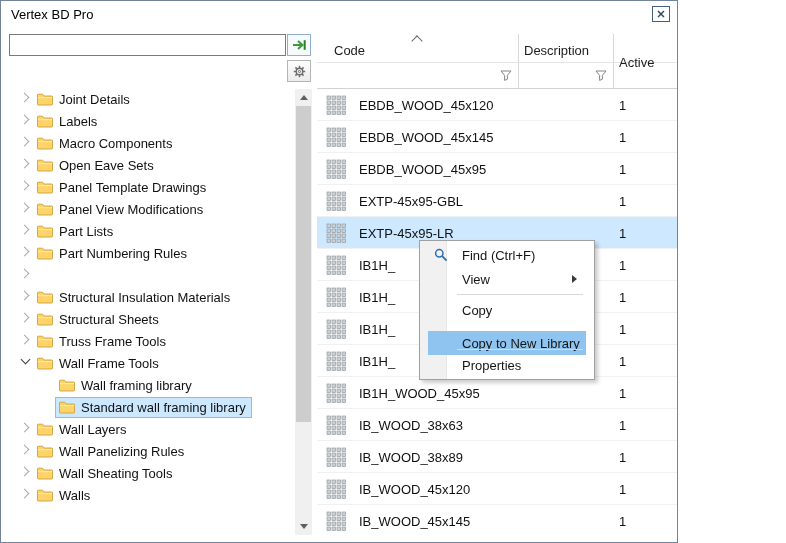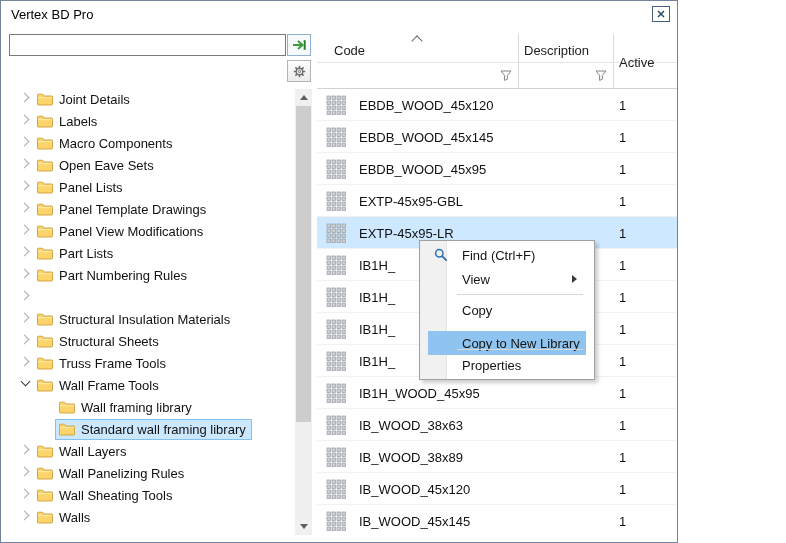--- a/index.html
+++ b/index.html
@@ -162,34 +162,20 @@
           <span class="chev c"></span>
         </span>
         <span class="lblwrap">
           <span class="ficon">
             <svg width="16" height="13" viewBox="0 0 16 13">
               <path d="M0.5 2 Q0.5 1.2 1.2 1.2 H5.6 L7 3 H14.8 Q15.5 3 15.5 3.7 V11.3 Q15.5 12 14.8 12 H1.2 Q0.5 12 0.5 11.3 Z" fill="#fcd469" stroke="#cf9e3d" stroke-width="0.9"></path>
               <path d="M0.9 4.6 H15.1" stroke="#fde9a8" stroke-width="1.1"></path>
             </svg>
           </span>
           <span>Open Eave Sets</span>
-        </span>
-      </div>
-      <div class="tree-item lvl1">
-        <span class="twisty">
-          <span class="chev c"></span>
-        </span>
-        <span class="lblwrap">
-          <span class="ficon">
-            <svg width="16" height="13" viewBox="0 0 16 13">
-              <path d="M0.5 2 Q0.5 1.2 1.2 1.2 H5.6 L7 3 H14.8 Q15.5 3 15.5 3.7 V11.3 Q15.5 12 14.8 12 H1.2 Q0.5 12 0.5 11.3 Z" fill="#fcd469" stroke="#cf9e3d" stroke-width="0.9"></path>
-              <path d="M0.9 4.6 H15.1" stroke="#fde9a8" stroke-width="1.1"></path>
-            </svg>
-          </span>
-          <span>Panel Lists</span>
         </span>
       </div>
       <div class="tree-item lvl1">
         <span class="twisty">
           <span class="chev c"></span>
         </span>
         <span class="lblwrap">
           <span class="ficon">
             <svg width="16" height="13" viewBox="0 0 16 13">
               <path d="M0.5 2 Q0.5 1.2 1.2 1.2 H5.6 L7 3 H14.8 Q15.5 3 15.5 3.7 V11.3 Q15.5 12 14.8 12 H1.2 Q0.5 12 0.5 11.3 Z" fill="#fcd469" stroke="#cf9e3d" stroke-width="0.9"></path>

